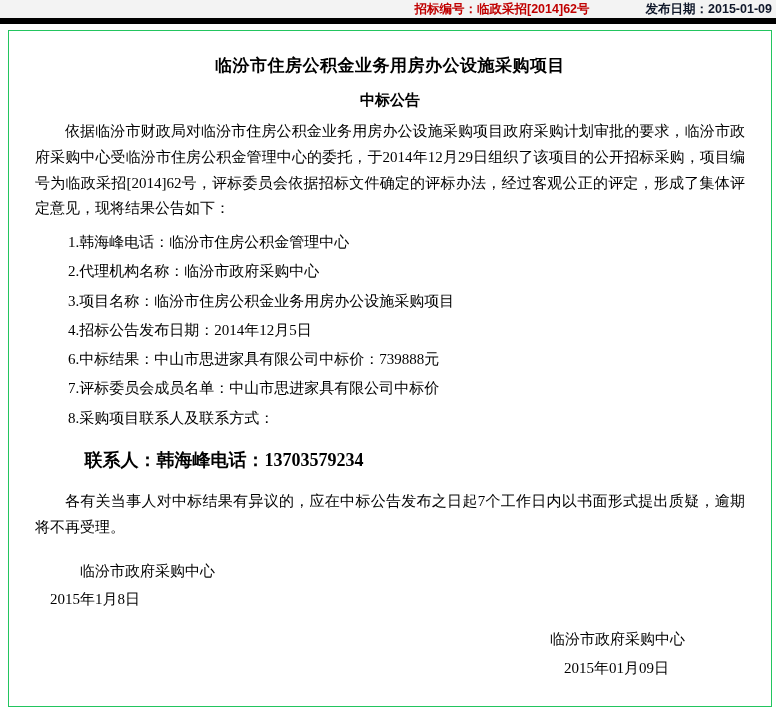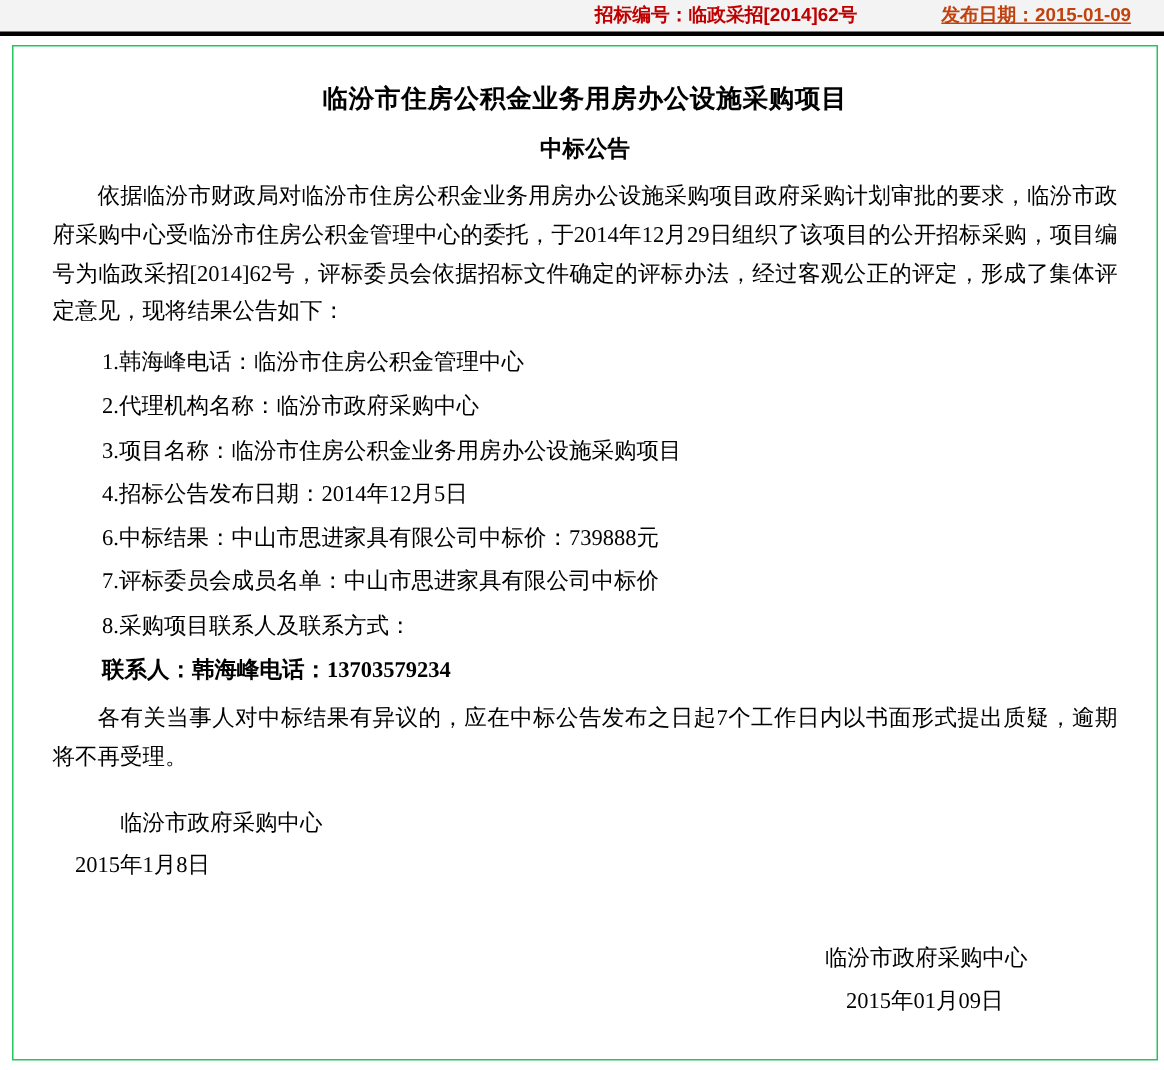--- a/index.html
+++ b/index.html
@@ -17,39 +17,38 @@
   .page {
     position: relative;
     width: 776px;
     height: 713px;
     box-sizing: border-box;
   }
   
   .header-bar {
     height: 24px;
     background: #f3f3f3;
-    border-bottom: 3px solid #000000;
+    border-bottom: 6px solid #000000;
     display: flex;
     align-items: center;
     justify-content: flex-end;
-    padding-right: 22px;
+    padding-right: 4px;
     box-sizing: border-box;
     font-family: "Liberation Sans", "DejaVu Sans", sans-serif;
     font-size: 12.5px;
     font-weight: bold;
   }
   .header-bar .notice-no {
     color: #c00000;
     margin-right: 56px;
     white-space: nowrap;
   }
   .header-bar .pub-date {
-    color: #c2410c;
+    color: #0f172a;
     white-space: nowrap;
-    text-decoration: underline;
   }
   
   .doc-frame {
     position: absolute;
     left: 8px;
     top: 30px;
     width: 764px;
     height: 677px;
     border: 1px solid #22c55e;
     box-sizing: border-box;
@@ -90,25 +89,25 @@
     font-size: 15px;
     line-height: 1.95;
     padding-left: 2.2em;
     white-space: nowrap;
   }
   .item-num {
     display: inline-block;
     font-family: "Liberation Serif", "DejaVu Serif", serif;
   }
   .contact-line {
-    font-size: 15px;
+    font-size: 18px;
     line-height: 1.95;
     padding-left: 2.2em;
     font-weight: bold;
-    margin: 0;
+    margin: 10px;
   }
   .closing {
     font-size: 15px;
     line-height: 1.75;
     text-align: justify;
     text-justify: inter-ideograph;
     margin: 4px 0 0 0;
     text-indent: 2em;
   }
   .signer-block {

